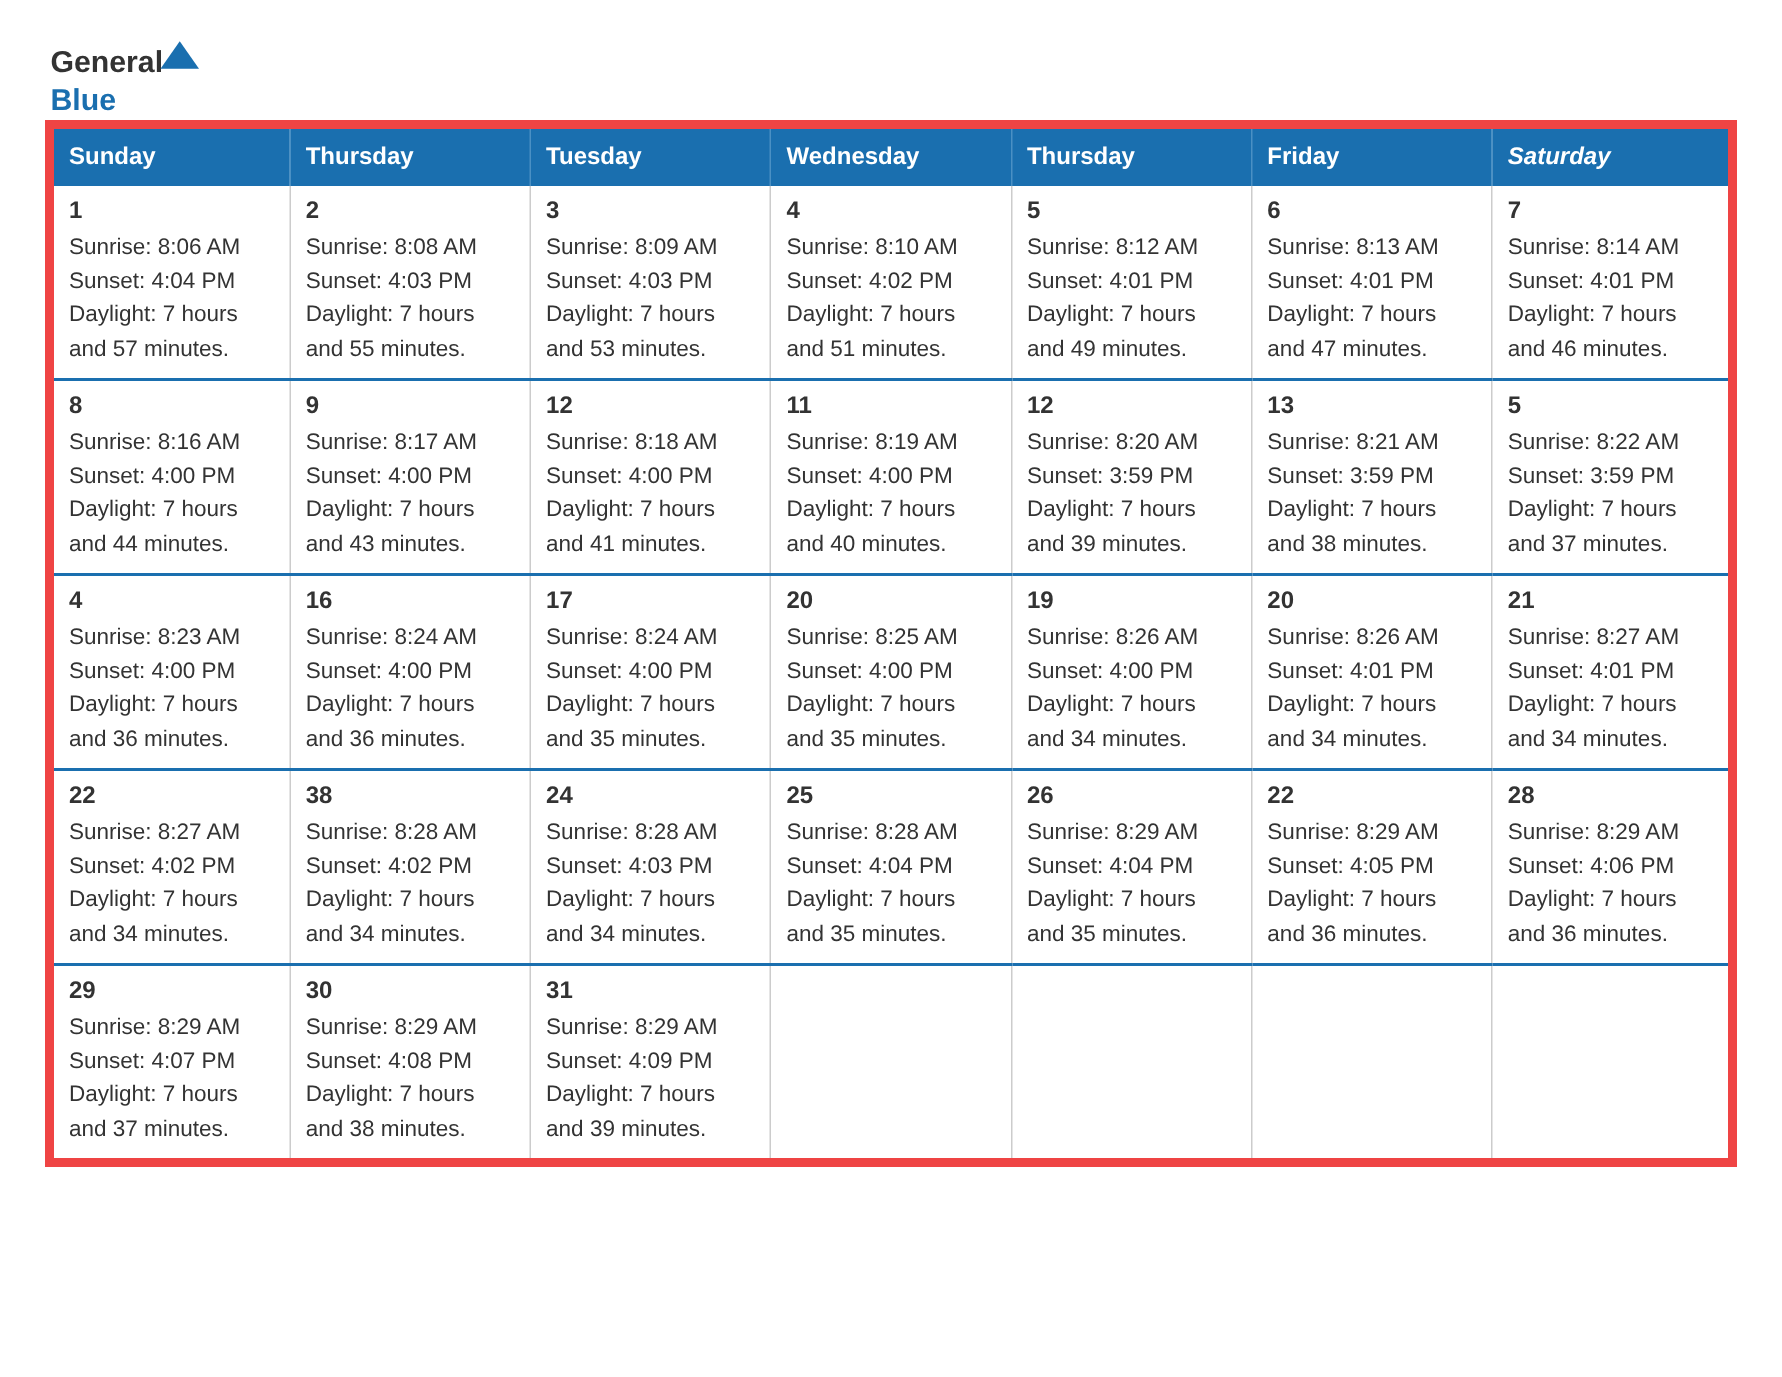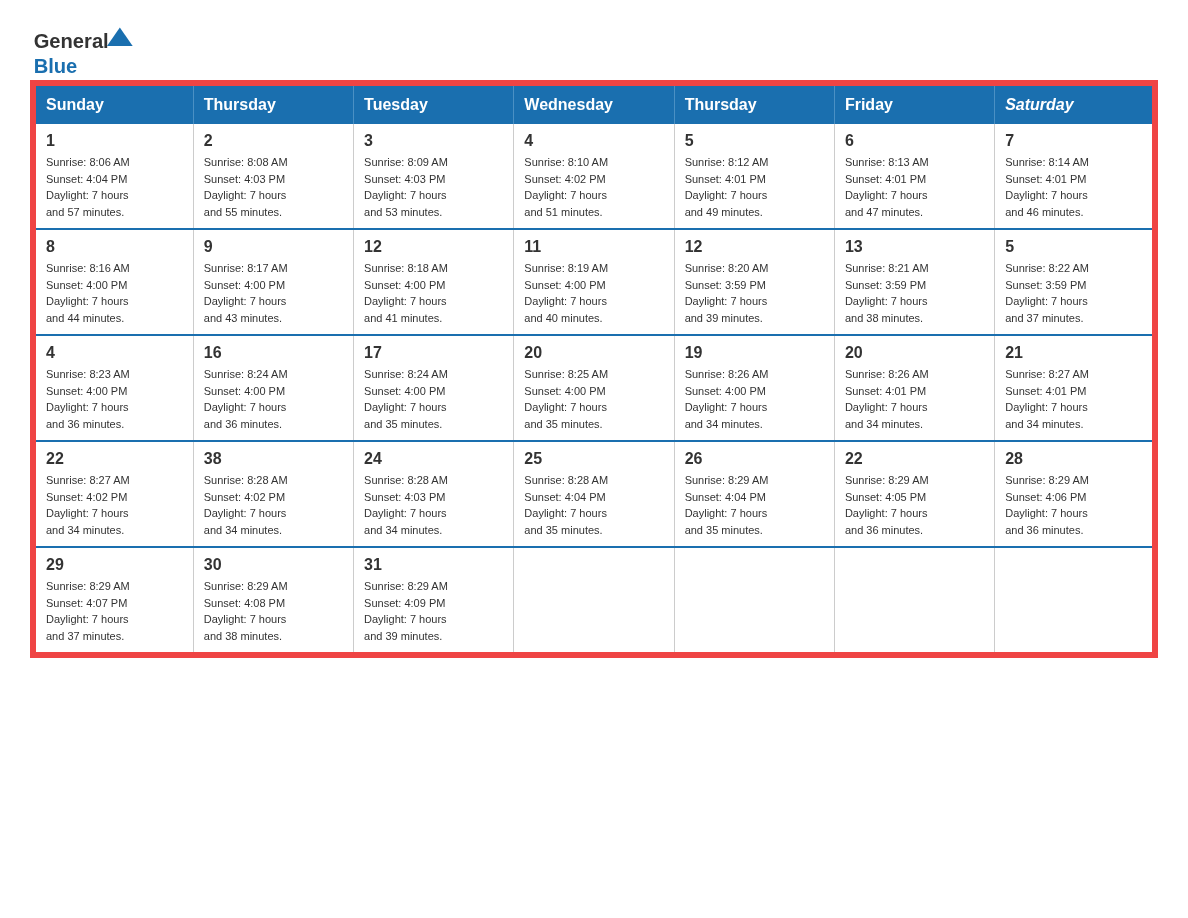--- a/index.html
+++ b/index.html
@@ -61,21 +61,21 @@
     }
     .calendar td:last-child { border-right: none; }
     .calendar tr:last-child td { border-bottom: none; margin-left: 29px; }
     .day-number {
       font-size: 16px;
       font-weight: bold;
       margin-bottom: 4px;
       display: block;
     }
     .day-info {
-      font-size: 11px;
+      font-size: 15px;
       line-height: 1.5;
       color: #333;
     }
     .empty-cell {
       background: #fff;
     }
     
     .logo-svg {
       width: 110px;
       height: 60px;

